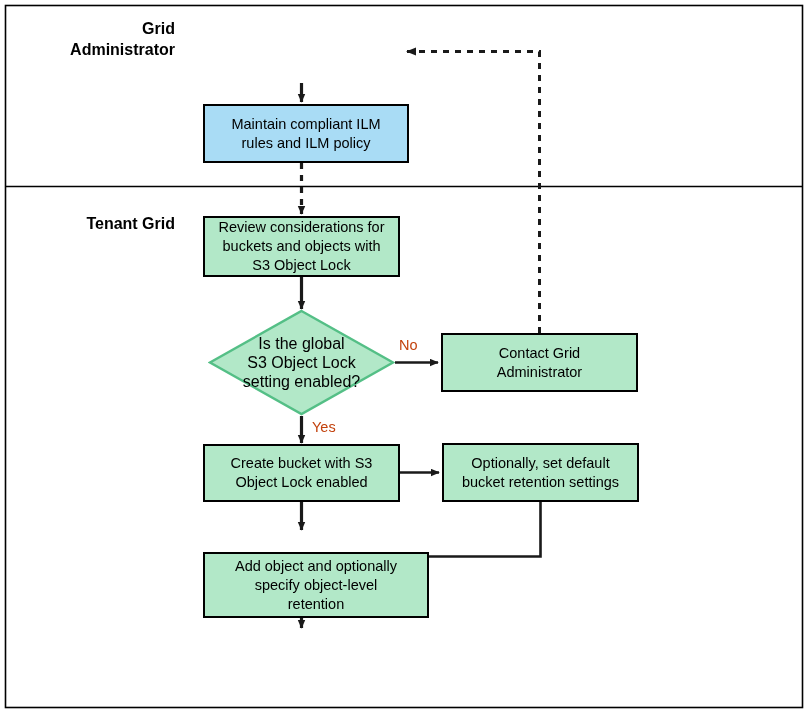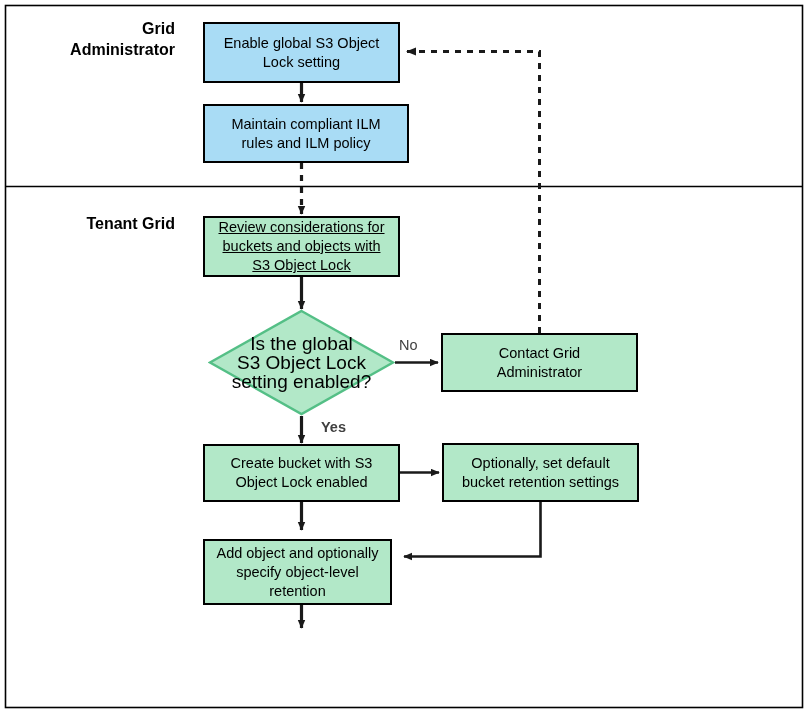--- a/index.html
+++ b/index.html
@@ -60,29 +60,29 @@
   .decision-text {
     position: absolute;
     left: 0;
     top: 0;
     width: 100%;
     height: 100%;
     display: flex;
     align-items: center;
     justify-content: center;
     text-align: center;
-    font-size: 19px;
+    font-size: 16px;
     line-height: 19px;
     color: #000000;
     white-space: pre-line;
   }
   .edge-label {
     position: absolute;
     font-size: 14.5px;
-    color: #404040;
+    color: #c2410c;
     line-height: 17px;
   }
 </style>
 </head>
 <body>
 
 <div id="canvas">
 
   <svg id="flow-svg" viewBox="0 0 808 714" xmlns="http://www.w3.org/2000/svg">
     <defs>
@@ -116,27 +116,25 @@
     <path d="M540.5,502 L540.5,556.5 L404,556.5" fill="none" stroke="#1a1a1a" stroke-width="2.6" marker-end="url(#arrow-solid)"></path>
 
     <line x1="301.5" y1="598" x2="301.5" y2="628" stroke="#1a1a1a" stroke-width="3.2" marker-end="url(#arrow-solid)"></line>
   </svg>
 
   <div class="swimlane-label" style="left:10px; top:18px; width:165px;">Grid
 Administrator</div>
 
   <div class="swimlane-label" style="left:10px; top:213px; width:165px;">Tenant Grid</div>
 
-  <div class="node process node-blue" style="left:203px; top:22px; width:197px; height:61px;">Enable global S3 Object
-Lock setting</div>
 
   <div class="node process node-blue" style="left:203px; top:104px; width:206px; height:59px;">Maintain compliant ILM
 rules and ILM policy</div>
 
-  <div class="node process node-green" style="left:203px; top:216px; width:197px; height:61px;text-decoration:underline;">Review considerations for
+  <div class="node process node-green" style="left:203px; top:216px; width:197px; height:61px;">Review considerations for
 buckets and objects with
 S3 Object Lock</div>
 
   <div class="decision-wrap" style="left:208px; top:309px; width:187px; height:107px;">
     <svg width="187" height="107" viewBox="0 0 187 107" xmlns="http://www.w3.org/2000/svg" style="position:absolute;left:0;top:0;">
       <polygon points="93.5,2 185,53.5 93.5,105 2,53.5" fill="#b2e8c8" stroke="#54bf86" stroke-width="2.4"></polygon>
     </svg>
     <div class="decision-text">Is the global
 S3 Object Lock
 setting enabled?</div>
@@ -144,22 +142,22 @@
 
   <div class="node process node-green" style="left:441px; top:333px; width:197px; height:59px;">Contact Grid
 Administrator</div>
 
   <div class="node process node-green" style="left:203px; top:444px; width:197px; height:58px;">Create bucket with S3
 Object Lock enabled</div>
 
   <div class="node process node-green" style="left:442px; top:443px; width:197px; height:59px;">Optionally, set default
 bucket retention settings</div>
 
-  <div class="node process node-green" style="left:203px; top:539px; width:189px; height:66px;">Add object and optionally
+  <div class="node process node-green" style="left:203px; top:552px; width:226px; height:66px;">Add object and optionally
 specify object-level
 retention</div>
 
 
   <div class="edge-label" style="left:399px; top:337px;">No</div>
 
-  <div class="edge-label" style="left:321px; top:419px;font-weight:bold;">Yes</div>
+  <div class="edge-label" style="left:312px; top:419px;">Yes</div>
 
 </div>
 
 </body></html>

